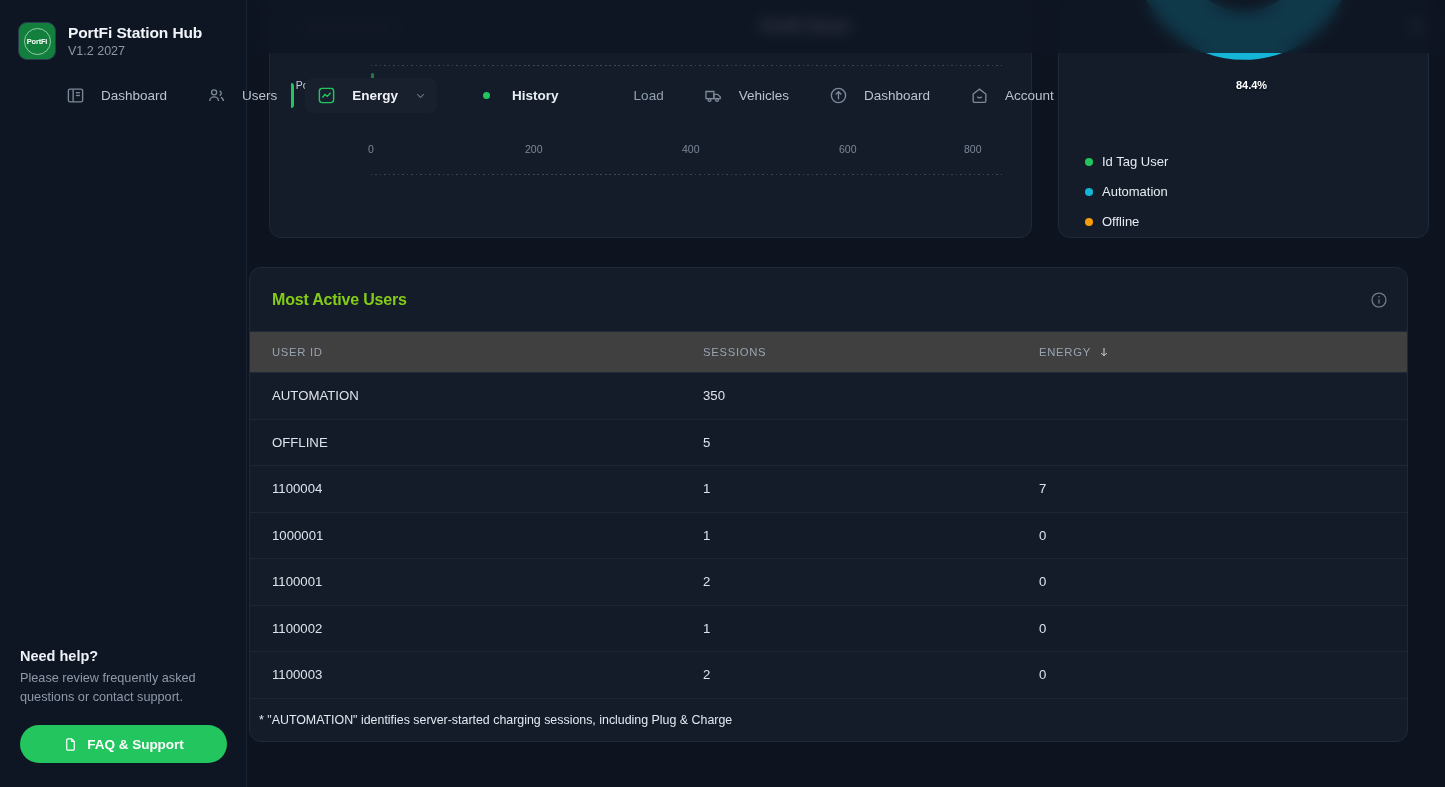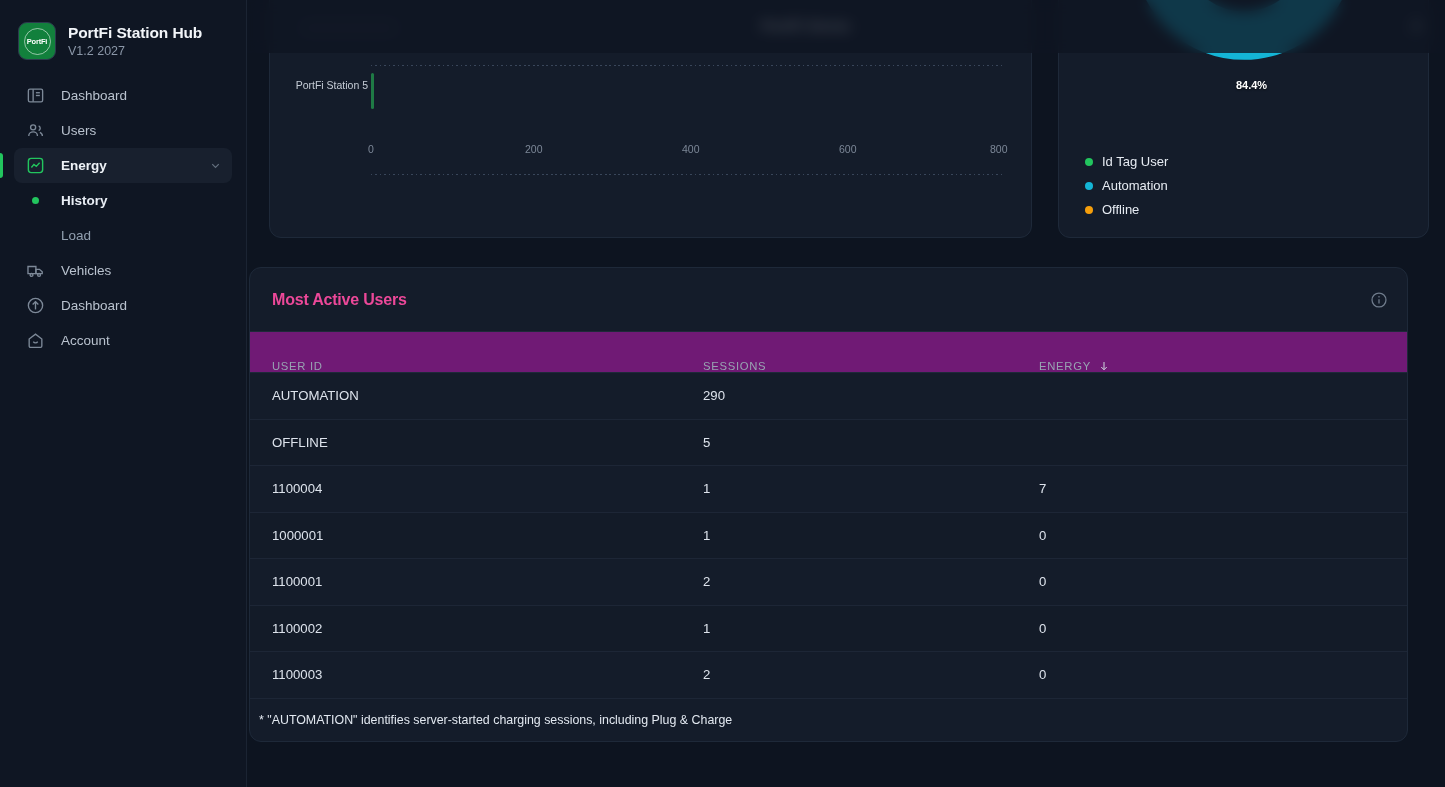--- a/index.html
+++ b/index.html
@@ -30,21 +30,21 @@
   .brand-logo .ring {
     width: 27px; height: 27px; border-radius: 50%;
     border: 1.4px solid rgba(255,255,255,.55);
     display: flex; align-items: center; justify-content: center;
     font-size: 7.5px; font-weight: bold; color: #fff; letter-spacing: -.2px;
   }
   .brand-text { display: flex; flex-direction: column; line-height: 1.12; }
   .brand-title { font-size: 15.5px; font-weight: bold; color: #f2f5f9; letter-spacing: -.1px; }
   .brand-sub { font-size: 12.5px; color: #8b97a8; margin-top: 2px; }
 
-  .nav { margin-top: 12px; display: flex; flex-direction: column; }
+  .nav { margin-top: 12px; display: flex; flex-direction: row; padding-left: 40px; }
   .nav-item {
     position: relative;
     display: flex; align-items: center; gap: 16px;
     height: 35px; margin: 0 14px; padding-left: 12px;
     border-radius: 8px; cursor: pointer;
     color: #aab4c2; font-size: 13.5px;
   }
   .nav-item .lbl { color: #b9c2ce; font-size: 13.5px; }
   .nav-item.active { background: #18202e; }
   .nav-item.active .lbl { color: #eef2f7; font-weight: bold; }
@@ -136,42 +136,42 @@
 
   
   .donut-wrap { position: absolute; left: 0; top: 0; width: 100%; height: 336px; }
   .donut { position: absolute; left: 50%; top: 68px; transform: translateX(-50%); width: 226px; height: 226px; }
   .donut-pct {
     position: absolute; left: 50%; top: 316px; transform: translate(-50%,-50%);
     font-size: 11px; font-weight: bold; color: #ffffff;
     text-shadow: 0 1px 2px rgba(0,0,0,.6);
     margin-left: 8px;
   }
-  .legend { position: absolute; left: 26px; top: 385px; display: flex; flex-direction: column; gap: 9px; }
+  .legend { position: absolute; left: 26px; top: 385px; display: flex; flex-direction: column; gap: 15px; }
   .legend-row { display: flex; align-items: center; gap: 9px; }
   .legend-dot { width: 8px; height: 8px; border-radius: 50%; flex: 0 0 8px; }
   .legend-label { font-size: 13px; color: #e6ebf2; }
 
   
   .table-card {
     position: absolute; left: 270px; top: 267px; width: 1159px;
     background: #141c2a; border: 1px solid #1e2939; border-radius: 12px; overflow: hidden;
   }
   .table-head {
     height: 63px; display: flex; align-items: center;
     padding: 0 22px; position: relative;
   }
-  .table-title { font-size: 16px; font-weight: bold; color: #ec4899; letter-spacing: -.2px; }
+  .table-title { font-size: 16px; font-weight: bold; color: #84cc16; letter-spacing: -.2px; }
   .info-btn {
     position: absolute; right: 19px; top: 50%; transform: translateY(-50%);
     width: 18px; height: 18px; cursor: pointer; color: #6f7b8b;
   }
   .thead-row {
-    display: flex; align-items: flex-end; height: 42px;
-    background: #701a75; border-top: 1px solid #1e2939; border-bottom: 1px solid #1e2939;
+    display: flex; align-items: center; height: 42px;
+    background: #404040; border-top: 1px solid #1e2939; border-bottom: 1px solid #1e2939;
   }
   .th {
     font-size: 11.3px; letter-spacing: .7px; color: #98a3b2;
     display: flex; align-items: center; gap: 7px; cursor: pointer;
   }
   .c1 { flex: 0 0 453px; padding-left: 22px; }
   .c2 { flex: 0 0 336px; }
   .c3 { flex: 1; }
   .sort-ico { width: 12px; height: 12px; color: #cfd6df; }
   .trow {
@@ -269,20 +269,31 @@
 
       <div class="nav-item">
         <svg class="nav-icon" viewBox="0 0 24 24" fill="none" stroke="currentColor" stroke-width="1.7">
           <path d="M4 10.2 12 4l8 6.2V19a1.6 1.6 0 0 1-1.6 1.6H5.6A1.6 1.6 0 0 1 4 19z"></path>
           <path d="M9.3 13.4a3 3 0 0 0 5.4 0"></path>
         </svg>
         <span class="lbl">Account</span>
       </div>
     </nav>
 
+    <div class="help">
+      <div class="help-title">Need help?</div>
+      <div class="help-body">Please review frequently asked questions or contact support.</div>
+      <button class="faq-btn">
+        <svg viewBox="0 0 24 24" fill="none" stroke="currentColor" stroke-width="1.9">
+          <path d="M14 3H7.5A1.5 1.5 0 0 0 6 4.5v15A1.5 1.5 0 0 0 7.5 21h9a1.5 1.5 0 0 0 1.5-1.5V7z"></path>
+          <polyline points="14,3 14,7 18,7"></polyline>
+        </svg>
+        <span>FAQ &amp; Support</span>
+      </button>
+    </div>
   </aside>
 
   <section id="main">
 
     <div class="scroll">
 
       <div class="cards-row">
 
         <div class="card card-bar">
           <div class="pill-ghost"></div>
@@ -291,21 +302,21 @@
             <div class="grid-line" style="top:14px;"></div>
             <div class="grid-line" style="top:123px;"></div>
 
             <div class="bar-cat-label">PortFi Station 5</div>
             <div class="bar-rect"></div>
 
             <div class="x-tick" style="left:98px;">0</div>
             <div class="x-tick" style="left:255px;">200</div>
             <div class="x-tick" style="left:412px;">400</div>
             <div class="x-tick" style="left:569px;">600</div>
-            <div class="x-tick" style="left:720px;">800</div>
+            <div class="x-tick" style="left:694px;">800</div>
           </div>
         </div>
 
         <div class="card card-donut">
           <div class="donut-wrap">
             <svg class="donut" viewBox="0 0 42 42">
 
               <circle cx="21" cy="21" r="15.9155" fill="none" stroke="#14b5d6" stroke-width="9" stroke-dasharray="84.4 15.6" stroke-dashoffset="25"></circle>
 
               <circle cx="21" cy="21" r="15.9155" fill="none" stroke="#22c55e" stroke-width="9" stroke-dasharray="12.4 87.6" stroke-dashoffset="-59.4"></circle>
@@ -354,21 +365,21 @@
             <svg class="sort-ico" viewBox="0 0 24 24" fill="none" stroke="currentColor" stroke-width="2">
               <line x1="12" y1="4" x2="12" y2="19.4"></line>
                 <polyline points="6.5,14 12,19.5 17.5,14"></polyline>
             </svg>
           </div>
         </div>
 
         <div id="table-body">
             <div class="trow">
               <div class="c1">AUTOMATION</div>
-              <div class="c3">290</div>
+              <div class="c3">350</div>
             </div>
             <div class="trow">
               <div class="c1">OFFLINE</div>
               <div class="c2">5</div>
             </div>
             <div class="trow">
               <div class="c1">1100004</div>
               <div class="c2">1</div>
               <div class="c3">7</div>
             </div>

